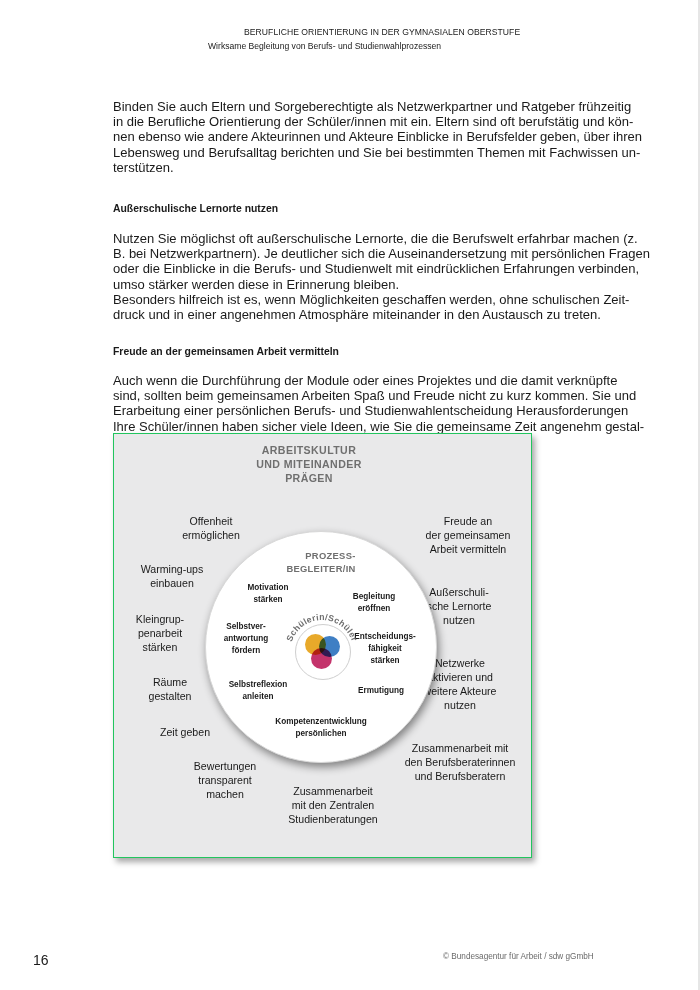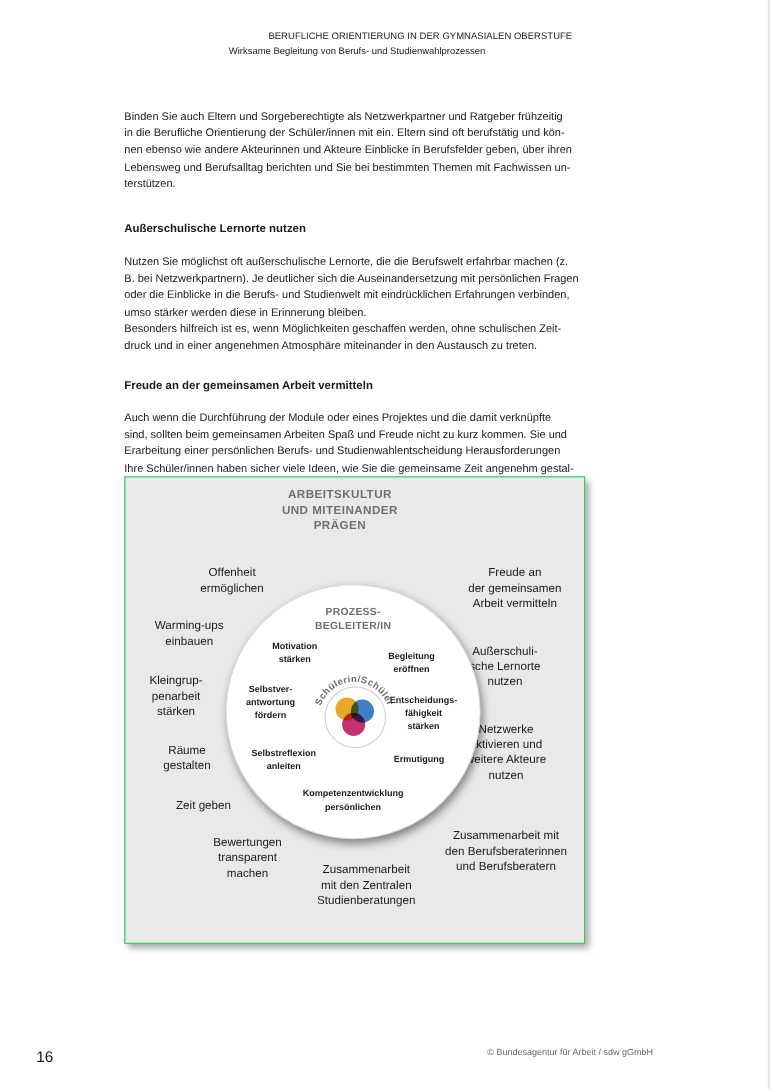--- a/index.html
+++ b/index.html
@@ -5,37 +5,37 @@
     html, body { margin: 0; padding: 0; }
     body {
       width: 700px; height: 990px; background: #ffffff; position: relative; overflow: hidden;
       font-family: "Liberation Sans", sans-serif; color: #1a1a1a;
     }
     .page-edge { position: absolute; right: 0; top: 0; width: 2px; height: 990px; background: #e6e6e6; }
     .header { position: absolute; top: 27px; left: 0; width: 700px; text-align: center; }
     .header .h1 { font-size: 8.6px; letter-spacing: 0.05px; color: #1a1a1a; position: absolute; left: 197px; top: 0; white-space: nowrap; padding-left: 47px; }
     .header .h2 { font-size: 8.6px; color: #1a1a1a; position: absolute; left: 208px; top: 14px; white-space: nowrap; }
 
-    .para { position: absolute; left: 113px; width: 418px; font-size: 10px; line-height: 15.2px; text-align: justify; color: #1a1a1a; }
+    .para { position: absolute; left: 113px; width: 418px; font-size: 13px; line-height: 15.2px; text-align: justify; color: #1a1a1a; }
     .para .ln { display: block; white-space: nowrap; }
     .heading { position: absolute; left: 113px; font-size: 10.4px; font-weight: bold; color: #1a1a1a; white-space: nowrap; }
 
     .diagram {
       position: absolute; left: 113px; top: 433px; width: 417px; height: 423px;
       background: #e9e9ea; border: 1px solid #22c55e;
       box-shadow: 3px 4px 6px rgba(0,0,0,0.35);
     }
     .dlabel { position: absolute; text-align: center; font-size: 10.6px; line-height: 14px; color: #1a1a1a; white-space: nowrap; transform: translateX(-50%); }
     .dtitle { position: absolute; text-align: center; font-size: 10.6px; line-height: 14px; color: #6f6f6f; font-weight: bold; letter-spacing: 0.4px; transform: translateX(-50%); white-space: nowrap; }
     .circle-big {
       position: absolute; left: 91px; top: 97px; width: 230px; height: 230px; border-radius: 50%;
       background: #ffffff; box-shadow: 2px 4px 8px rgba(0,0,0,0.45); border: 1px solid #d8d8d8;
     }
     .ilabel { position: absolute; text-align: center; font-size: 8.2px; line-height: 12px; font-weight: bold; color: #1a1a1a; white-space: nowrap; transform: translateX(-50%); }
-    .itl { position: absolute; text-align: center; font-size: 9.4px; line-height: 13px; font-weight: bold; color: #6f6f6f; white-space: nowrap; transform: translateX(-50%); letter-spacing: 0.3px; }
+    .itl { position: absolute; text-align: right; font-size: 9.4px; line-height: 13px; font-weight: bold; color: #6f6f6f; white-space: nowrap; transform: translateX(-50%); letter-spacing: 0.3px; }
     .inner-circle {
       position: absolute; left: 89px; top: 92px; width: 54px; height: 54px; border-radius: 50%;
       background: #ffffff; border: 1px solid #cfcfcf;
     }
     .venn { position: absolute; border-radius: 50%; width: 21px; height: 21px; mix-blend-mode: multiply; }
     .arc-text { position: absolute; left: 0; top: 0; }
 
     .footer-num { position: absolute; left: 33px; top: 952px; font-size: 14px; color: #1a1a1a; }
     .footer-copy { position: absolute; left: 443px; top: 952px; font-size: 8.2px; color: #6a6a6a; white-space: nowrap; }
   </style>
@@ -124,21 +124,21 @@
     <div>Außerschuli-</div>
     <div>sche Lernorte</div>
     <div>nutzen</div>
   </div>
   <div class="dlabel" style="left:346px; top:222px;">
     <div>Netzwerke</div>
     <div>aktivieren und</div>
     <div>weitere Akteure</div>
     <div>nutzen</div>
   </div>
-  <div class="dlabel" style="left:346px; top:307px;margin-top:12px;">
+  <div class="dlabel" style="left:346px; top:307px;">
     <div>Zusammenarbeit mit</div>
     <div>den Berufsberaterinnen</div>
     <div>und Berufsberatern</div>
   </div>
 
   <div class="circle-big">
     <div class="itl" style="left:115px; top:17px;">
       <div>PROZESS-</div>
       <div>BEGLEITER/IN</div>
     </div>

